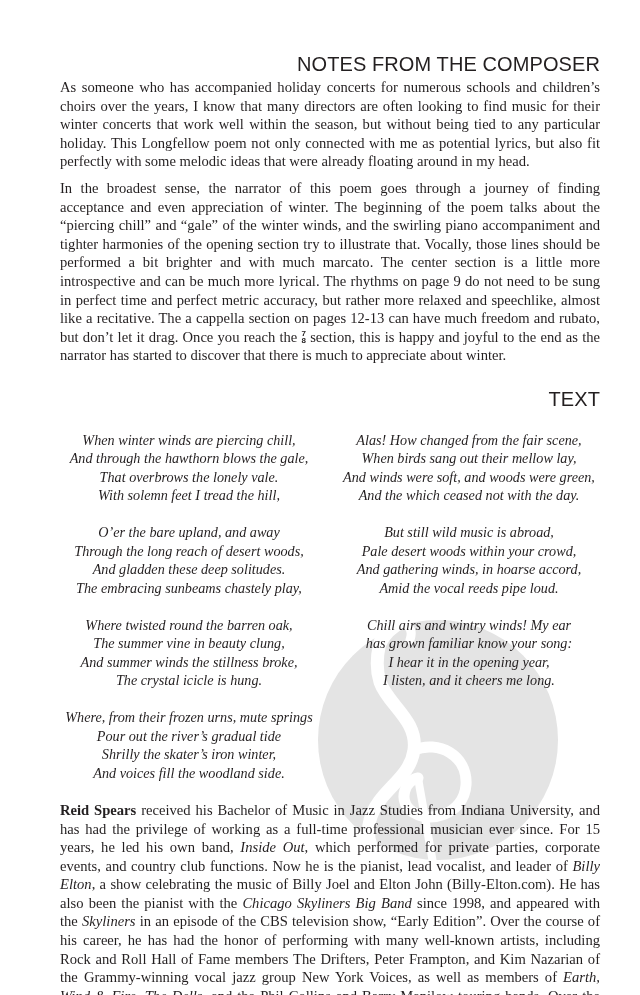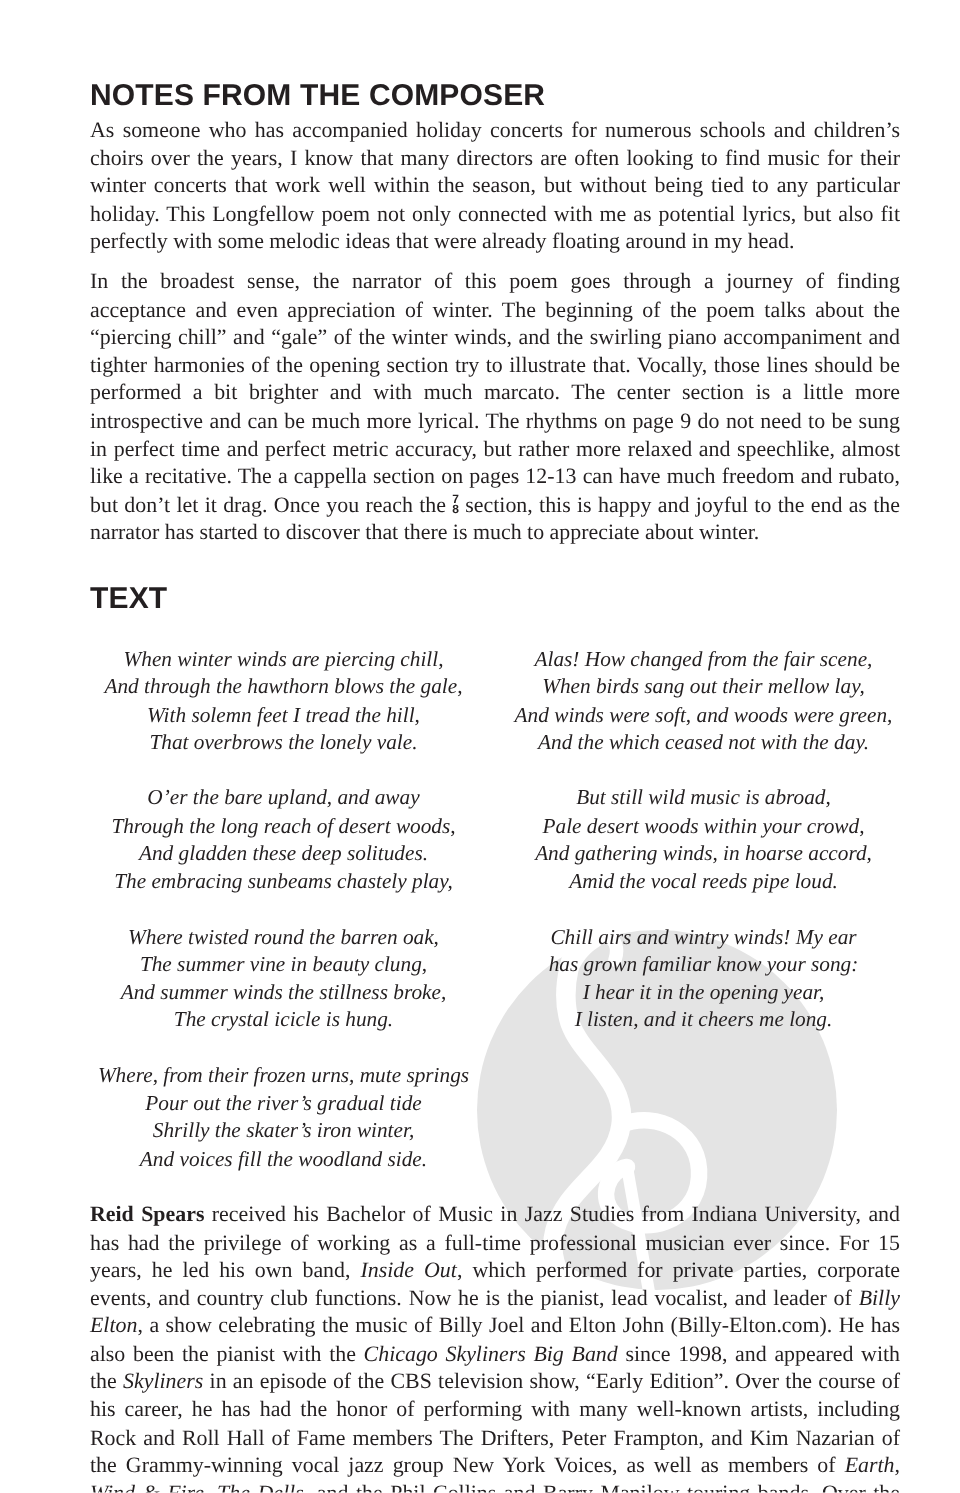--- a/index.html
+++ b/index.html
@@ -25,22 +25,22 @@
     }
     .page {
       position: absolute;
       left: 60px;
       top: 52px;
       width: 540px;
       z-index: 1;
     }
     h1, h2 {
       font-family: "Liberation Sans", sans-serif;
-      font-weight: bold;
-      text-align: left;
+      font-weight: normal;
+      text-align: right;
       margin: 0;
       letter-spacing: 0.1px;
     }
     h1 {
       font-size: 20px;
       line-height: 24px;
       margin-bottom: 2px;
     }
     h2 {
       font-size: 20px;
@@ -108,22 +108,22 @@
     <p class="body"><span>In the broadest sense, the narrator of this poem goes through a journey of finding acceptance and even appreciation of winter. The beginning of the poem talks about the “piercing chill” and “gale” of the winter winds, and the swirling piano accompaniment and tighter harmonies of the opening section try to illustrate that. Vocally, those lines should be performed a bit brighter and with much marcato. The center section is a little more introspective and can be much more lyrical. The rhythms on page 9 do not need to be sung in perfect time and perfect metric accuracy, but rather more relaxed and speechlike, almost like a recitative. The a cappella section on pages 12-13 can have much freedom and rubato, but don’t let it drag. Once you reach the </span><span class="timesig"><span>7</span><span>8</span></span><span> section, this is happy and joyful to the end as the narrator has started to discover that there is much to appreciate about winter.</span></p>
   </section>
 
   <section>
     <h2>TEXT</h2>
     <div class="poem">
       <div class="poem-col left">
         <div class="stanza">
           <div>When winter winds are piercing chill,</div>
           <div>And through the hawthorn blows the gale,</div>
+          <div>That overbrows the lonely vale.</div>
           <div>With solemn feet I tread the hill,</div>
-          <div>That overbrows the lonely vale.</div>
         </div>
         <div class="stanza">
           <div>O’er the bare upland, and away</div>
           <div>Through the long reach of desert woods,</div>
           <div>And gladden these deep solitudes.</div>
           <div>The embracing sunbeams chastely play,</div>
         </div>
         <div class="stanza">
           <div>Where twisted round the barren oak,</div>
           <div>The summer vine in beauty clung,</div>

